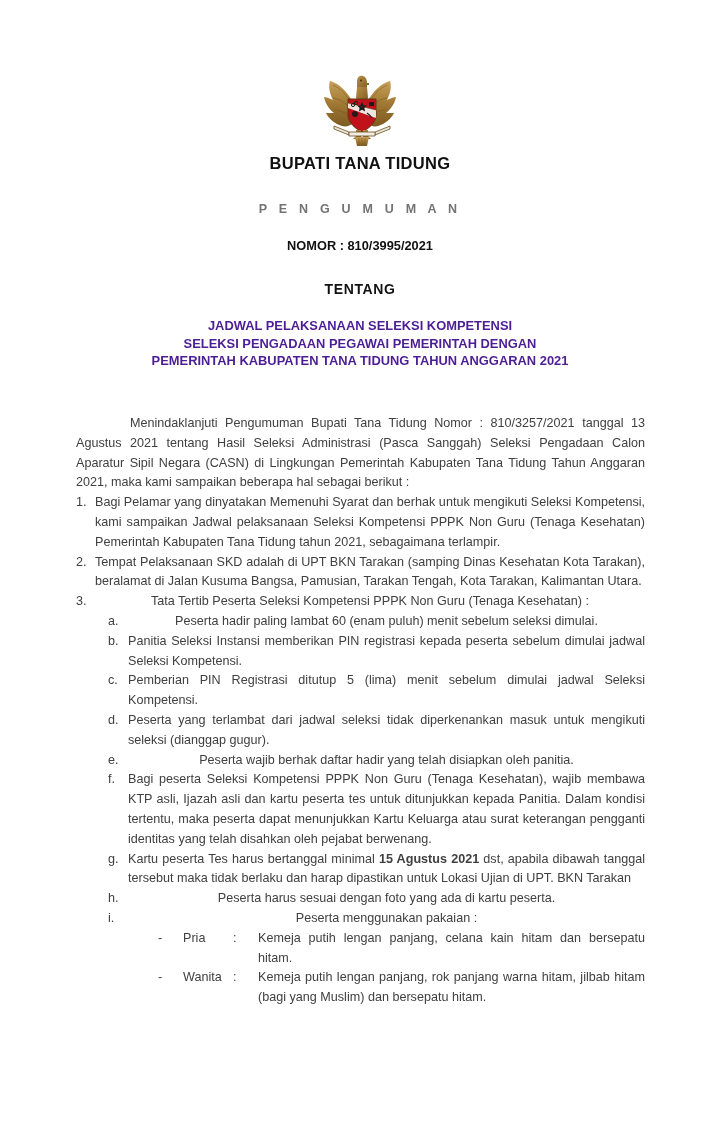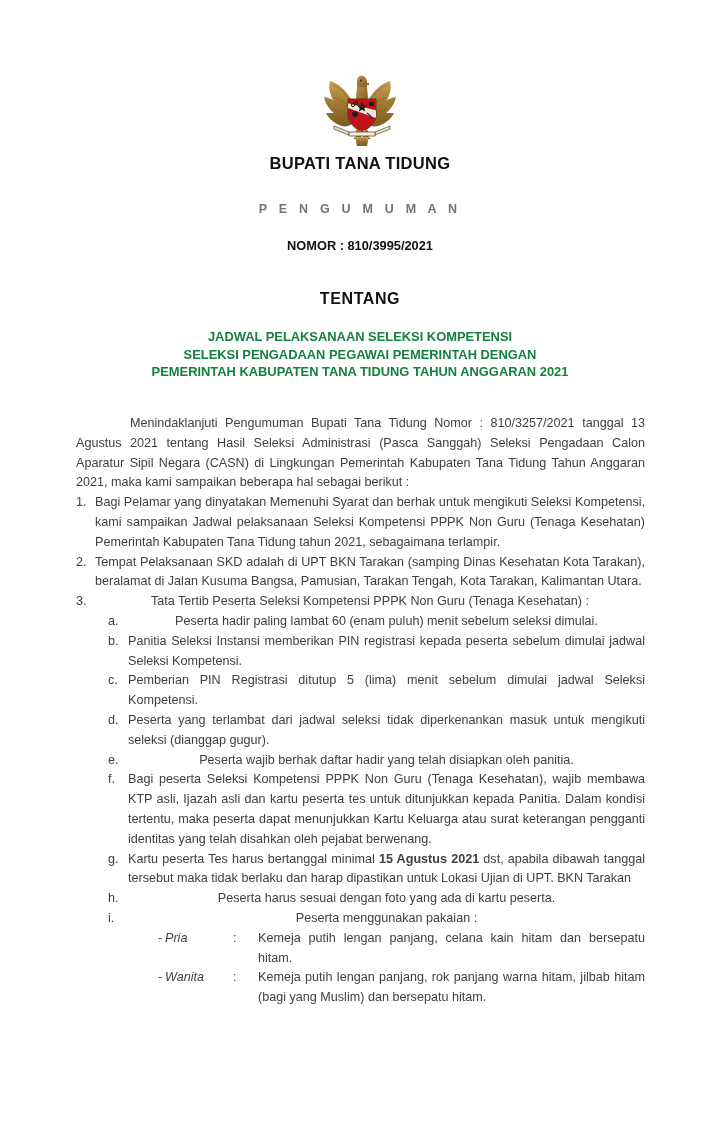--- a/index.html
+++ b/index.html
@@ -52,32 +52,32 @@
     letter-spacing: 4.2px;
     color: #737373;
   }
   .doc-number {
     margin-top: 22px;
     font-size: 12.8px;
     font-weight: bold;
     color: #111111;
   }
   .doc-about {
-    margin-top: 37px;
-    font-size: 16px;
+    margin-top: 28px;
+    font-size: 14px;
     font-weight: bold;
     letter-spacing: 0.6px;
     color: #111111;
   }
   .doc-title {
     margin-top: 20px;
     font-size: 12.9px;
     font-weight: bold;
     line-height: 17.5px;
-    color: #15803d;
+    color: #4c1d95;
   }
   .doc-title div { white-space: nowrap; }
 
   
   .body {
     position: absolute;
     left: 76px;
     top: 414px;
     width: 569px;
     font-size: 12.6px;
@@ -135,23 +135,22 @@
     padding-left: 100px;
     margin: 0;
   }
   ul.dashlist > li > .dash {
     position: absolute;
     left: 0;
     top: 0;
   }
   ul.dashlist > li > .who {
     position: absolute;
-    left: 7px;
-    top: 0;
-    font-style: italic;
+    left: 25px;
+    top: 0;
   }
   ul.dashlist > li > .colon {
     position: absolute;
     left: 75px;
     top: 0;
   }
   b.bold { font-weight: bold; margin-top: 18px; }
 </style>
 </head>
 <body>

